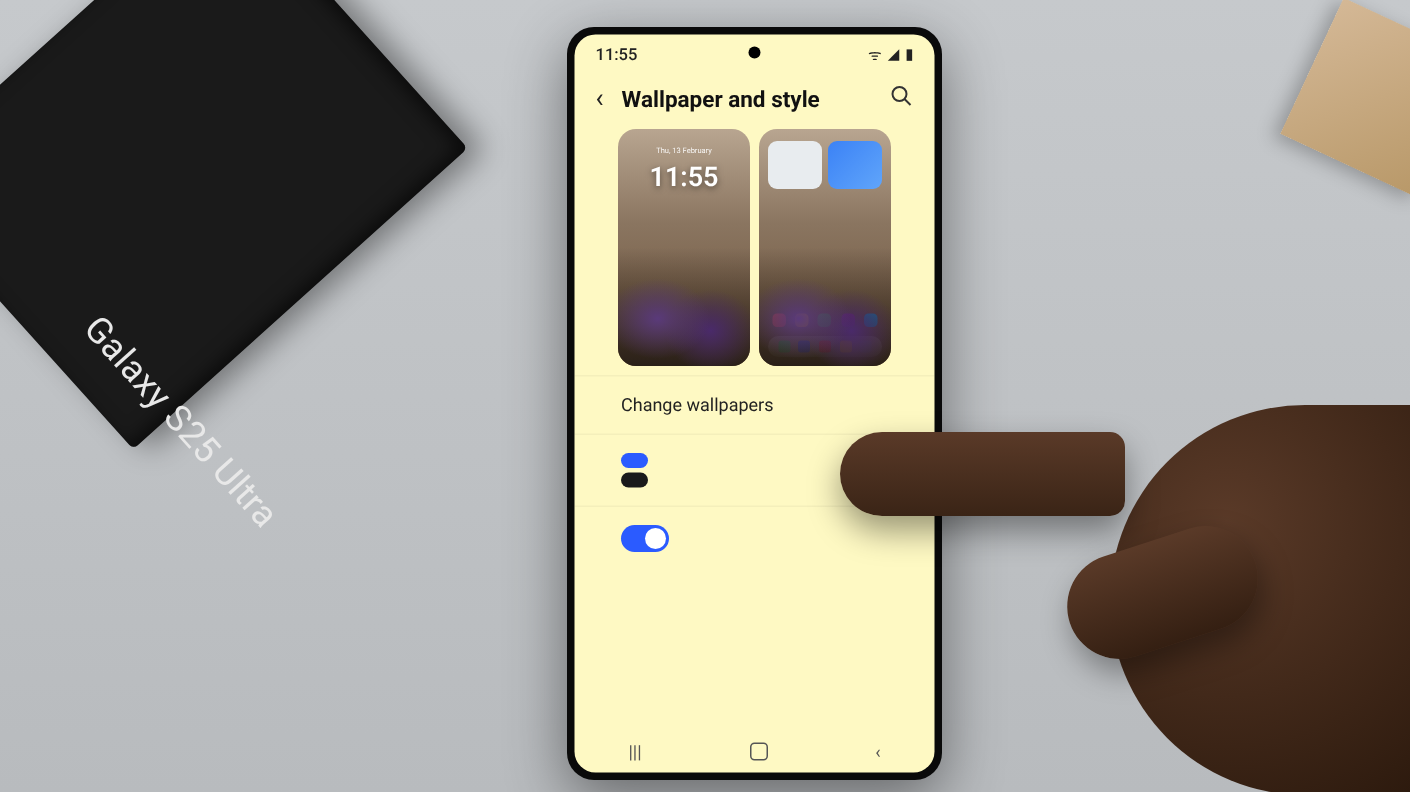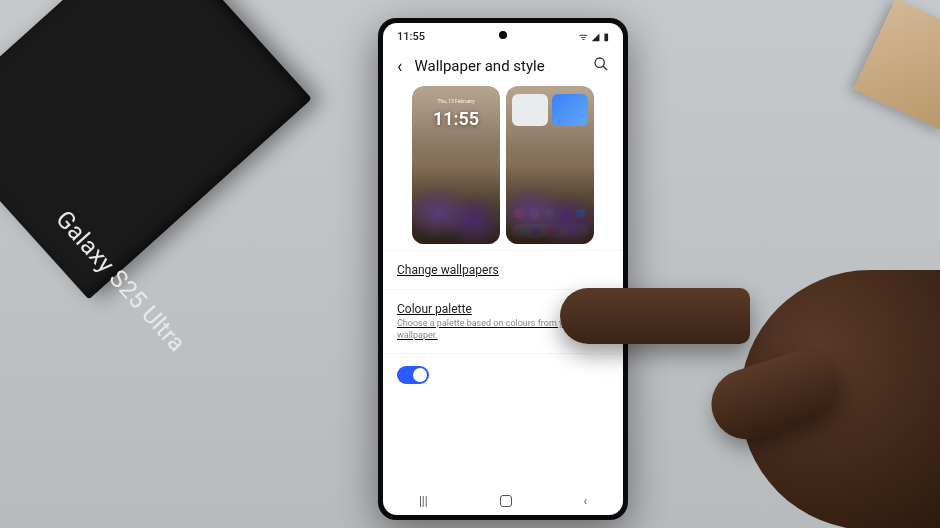--- a/index.html
+++ b/index.html
@@ -55,21 +55,21 @@
     width: 250px;
     height: 502px;
     background: #0a0a0a;
     border-radius: 18px;
     box-shadow: 0 12px 40px rgba(0,0,0,0.45);
     padding: 5px;
   }
   .screen {
     width: 100%;
     height: 100%;
-    background: #ffffff;
+    background: #fef9c3;
     border-radius: 14px;
     position: relative;
     overflow: hidden;
   }
   .camera {
     position: absolute;
     top: 8px;
     left: 50%;
     transform: translateX(-50%);
     width: 8px;
@@ -99,21 +99,21 @@
     gap: 12px;
   }
   .back-icon {
     font-size: 18px;
     color: #222;
     cursor: pointer;
   }
   .header-title {
     flex: 1;
     font-size: 15px;
-    font-weight: 400;
+    font-weight: 700;
     color: #111;
   }
   .search-icon {
     font-size: 15px;
     color: #333;
     cursor: pointer;
   }
 
   .previews {
     display: flex;
@@ -189,23 +189,22 @@
     position: absolute;
     bottom: 26px; left: 6px; right: 6px;
     display: flex;
     justify-content: space-around;
   }
   .home-apps i {
     width: 9px; height: 9px; border-radius: 3px;
   }
 
   .item {
-    padding: 12px 14px;
+    padding: 12px 31px;
     border-top: 1.5px solid rgba(0,0,0,0.04);
-    text-decoration: underline;
   }
   .item-row {
     display: flex;
     align-items: center;
     justify-content: space-between;
     gap: 12px;
   }
   .item-text { flex: 1; }
   .item-title {
     font-size: 12px;
@@ -363,24 +362,20 @@
         </div>
       </div>
     </div>
 
     <div class="item">
       <div class="item-title">Change wallpapers</div>
     </div>
 
     <div class="item">
       <div class="item-row">
-        <div class="item-text">
-          <div class="item-title">Colour palette</div>
-          <div class="item-sub">Choose a palette based on colours from your wallpaper.</div>
-        </div>
         <div class="palette-chips">
           <div class="chip blue"></div>
           <div class="chip black"></div>
         </div>
       </div>
     </div>
 
     <div class="item">
       <div class="item-row">
         <div class="toggle"></div>

